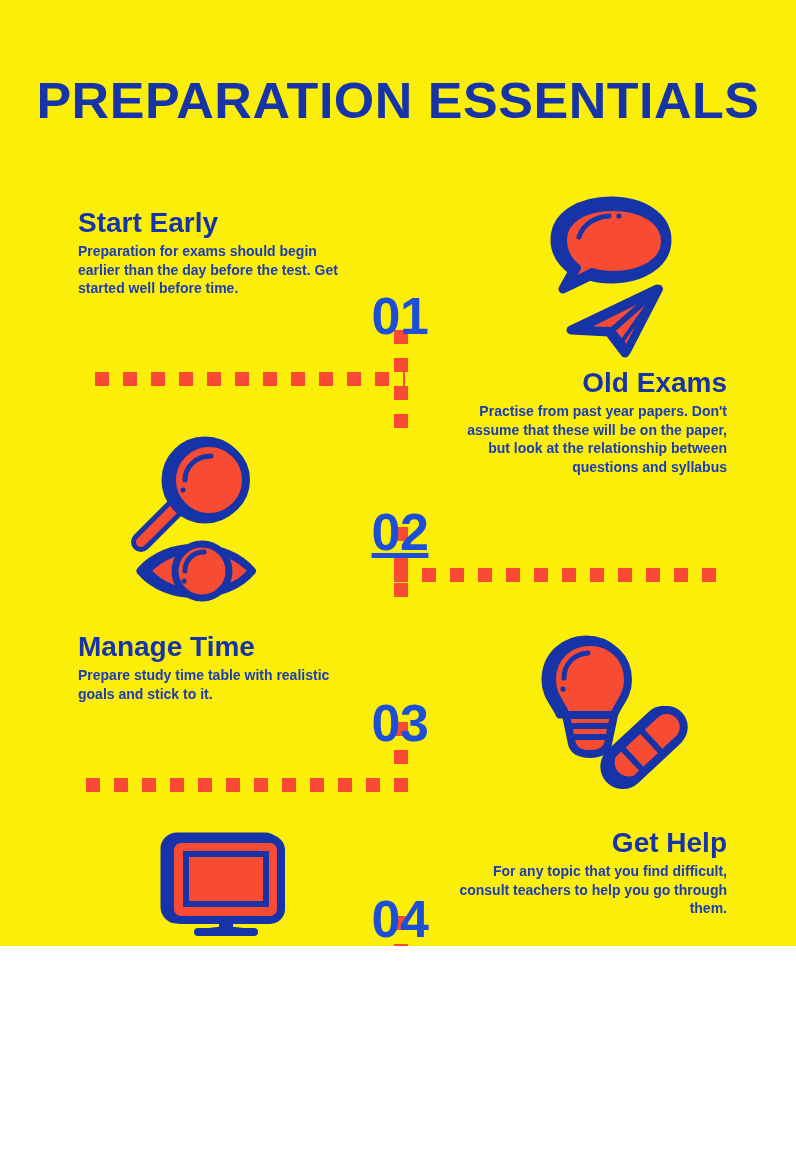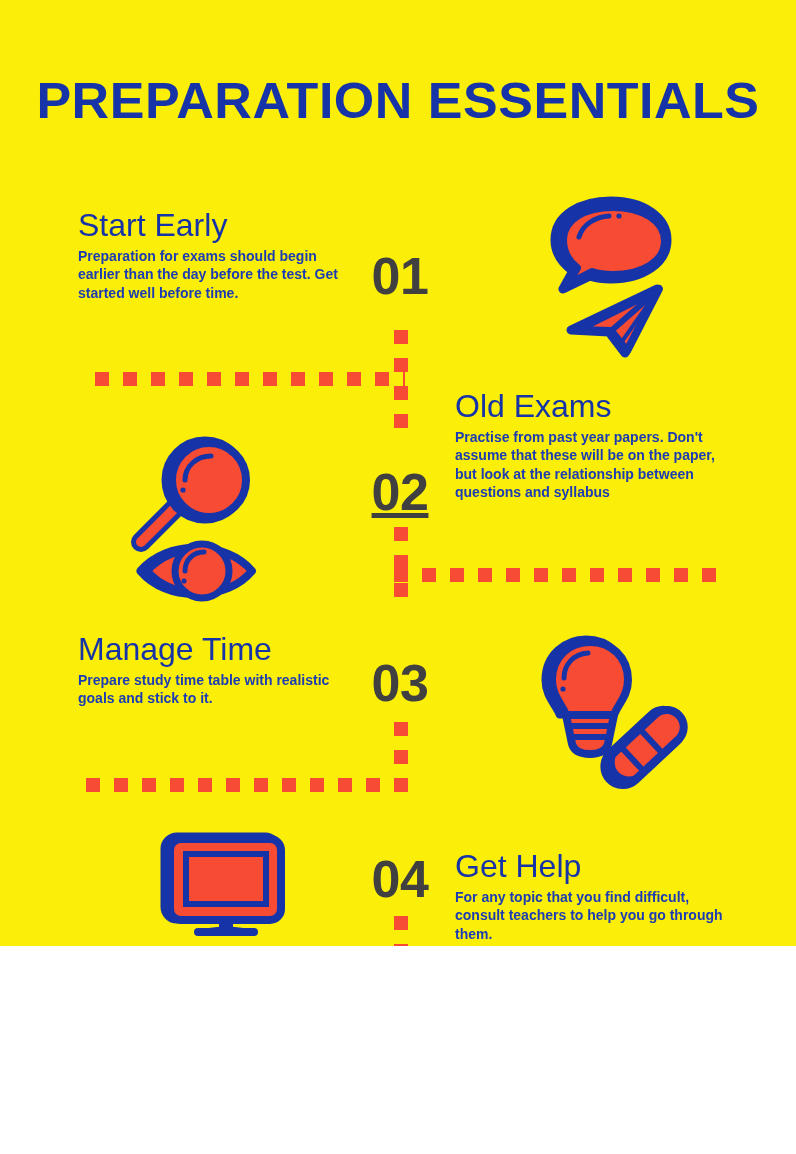--- a/index.html
+++ b/index.html
@@ -33,48 +33,49 @@
     white-space: nowrap;
   }
 
   
   .step-text {
     position: absolute;
     color: #1633a8;
   }
   .step-heading {
     font-family: "Liberation Sans", sans-serif;
-    font-weight: 400;
-    font-size: 32px;
+    font-weight: 700;
+    font-size: 28px;
     line-height: 1.08;
     margin: 0 0 4px 0;
     color: #1633a8;
   }
   .step-body {
     font-family: "Liberation Sans", sans-serif;
     font-weight: 700;
     font-size: 14px;
     line-height: 1.33;
     margin: 0;
     color: #1c3cb4;
   }
   .align-left  { text-align: left; }
-  .align-right { text-align: left; margin-top: 21px; }
+  .align-right { text-align: right; }
 
   
   .step-number {
     position: absolute;
-    color: #404040;
+    color: #1d4ed8;
     font-family: "Liberation Sans", sans-serif;
     font-weight: 700;
     font-size: 52px;
     letter-spacing: -0.5px;
     line-height: 1;
     width: 110px;
     text-align: center;
+    margin-top: 40px;
   }
 
   
   .dash-h {
     position: absolute;
     height: 14px;
     background-image: repeating-linear-gradient(
         to right,
         #f74b33 0px, #f74b33 14px,
         rgba(0,0,0,0) 14px, rgba(0,0,0,0) 28px);

